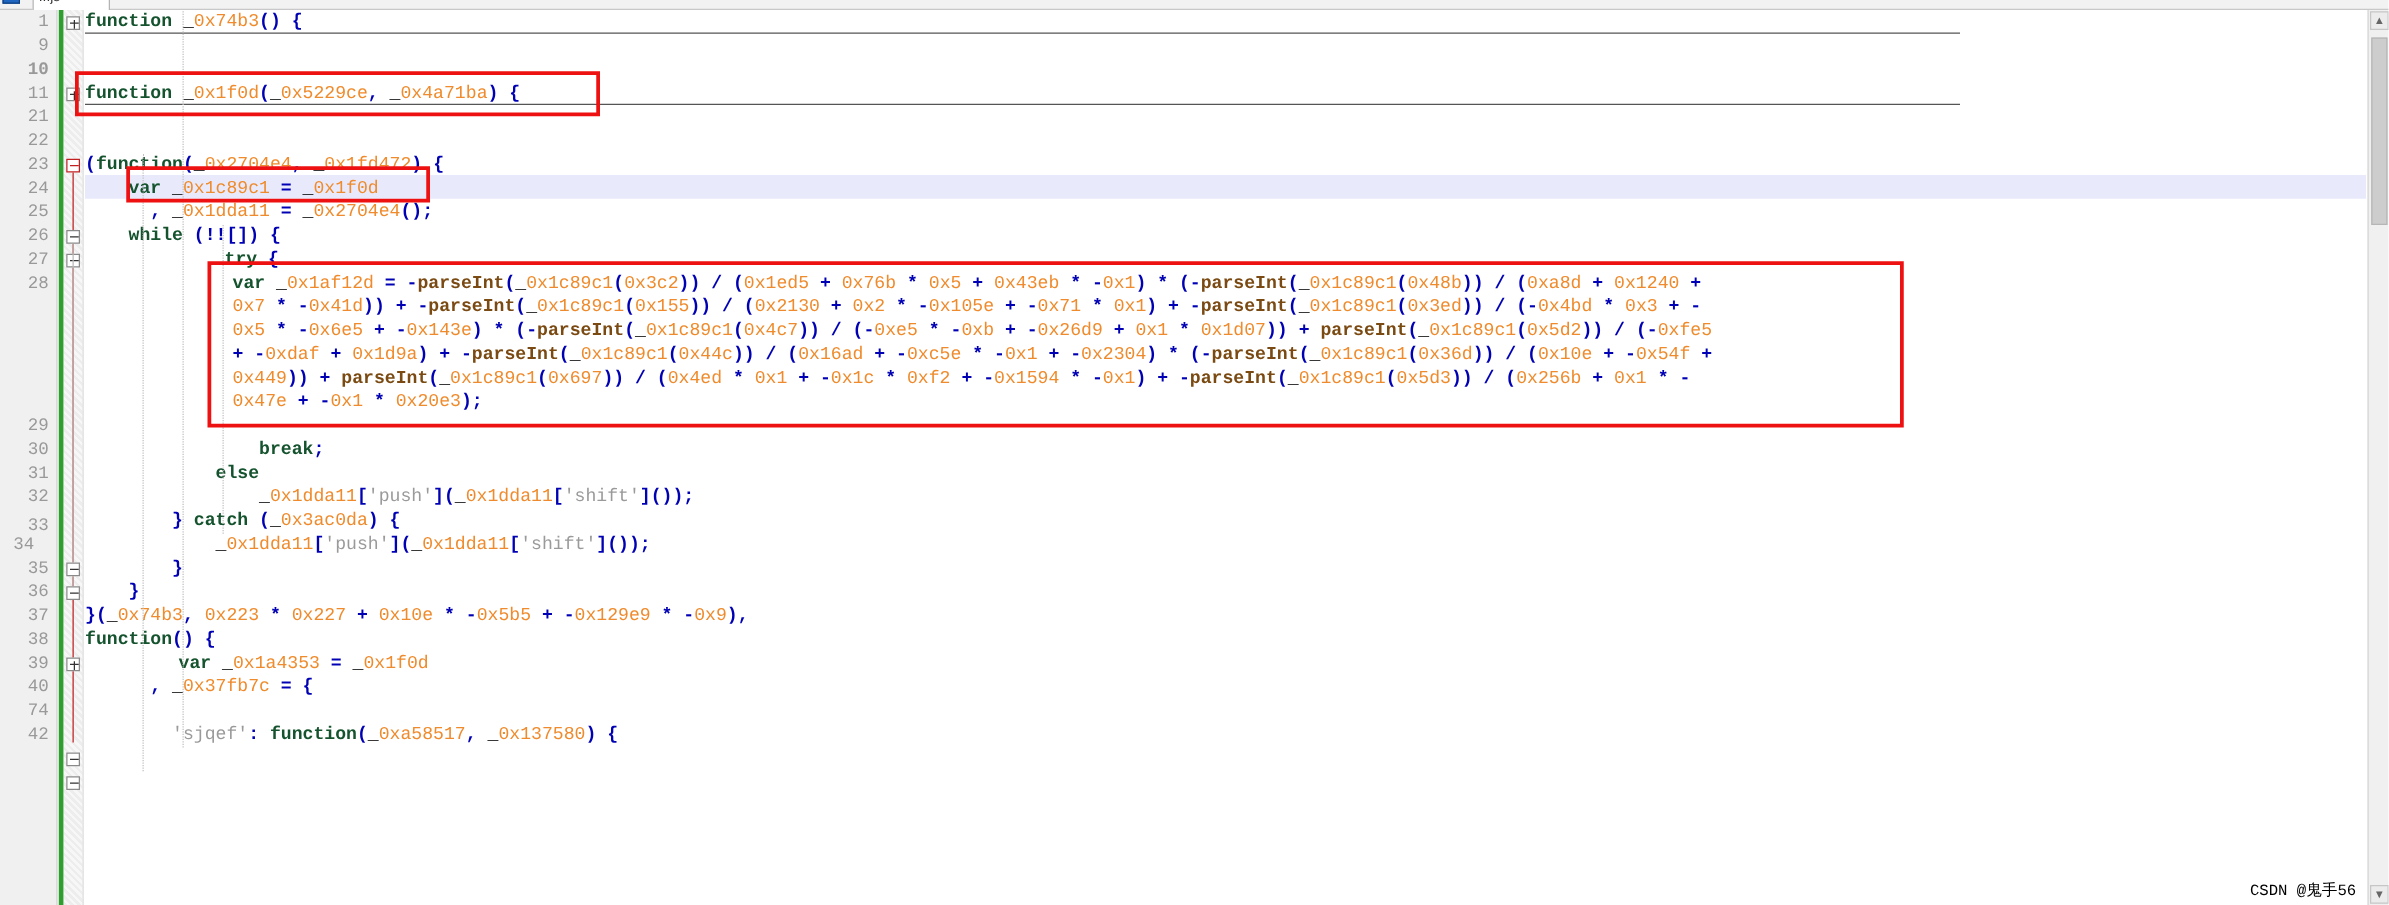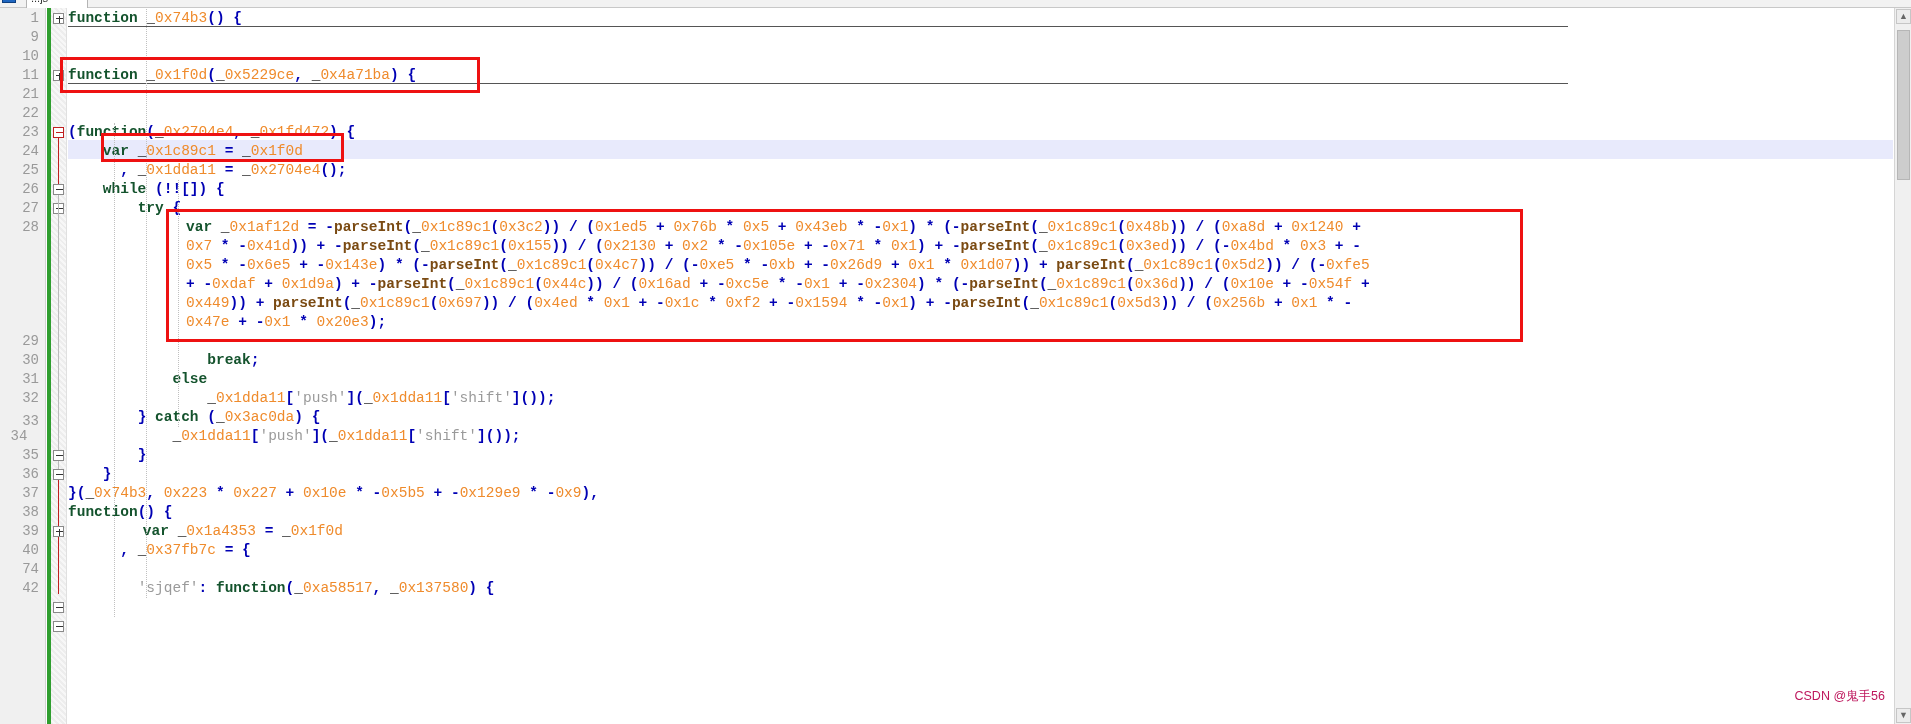--- a/index.html
+++ b/index.html
@@ -127,39 +127,39 @@
     position: absolute; left: 1px; width: 15px; height: 15px;
     background: #ececec; border: 1px solid #c6c6c6; color: #666;
     font-size: 9px; text-align: center; line-height: 13px;
     font-family: "Liberation Sans", sans-serif;
   }
   .arrowbtn.up { top: 1px; }
   .arrowbtn.down { bottom: 1px; }
 
   
   .watermark {
-    position: absolute; right: 26px; bottom: 19px;
-    font-size: 12.5px; color: #be185d;
-    font-family: Liberation Sans, sans-serif;
+    position: absolute; right: 26px; bottom: 3px;
+    font-size: 12.5px; color: #000000;
+    font-family: Liberation Mono, monospace;
   }
 </style>
 </head>
 <body>
 
 <div id="app">
 
   <div class="tabstrip">
     <div class="tabicon"></div>
     <div class="tab">...js</div>
   </div>
 
   <div class="gutter" id="gutter">
       <div class="ln" style="top: 1px;">1</div>
       <div class="ln" style="top: 20px;">9</div>
-      <div class="ln" style="top: 39px;">10</div>
+      <div class="ln" style="top: 39px; font-weight: bold;">10</div>
       <div class="ln" style="top: 58px;">11</div>
       <div class="ln" style="top: 77px;">21</div>
       <div class="ln" style="top: 96px;">22</div>
       <div class="ln" style="top: 115px;">23</div>
       <div class="ln" style="top: 134px;">24</div>
       <div class="ln" style="top: 153px;">25</div>
       <div class="ln" style="top: 172px;">26</div>
       <div class="ln" style="top: 191px;">27</div>
       <div class="ln" style="top: 210px;">28</div>
       <div class="ln" style="top: 324px;">29</div>
@@ -197,21 +197,21 @@
 
   <div class="code" id="codearea">
 
     <div class="hl-row" style="top:132px;"></div>
   <div class="line" style="top: 1px;"><span class="kw">function</span><span class="pln"> </span><span class="ident">_</span><span class="num">0x74b3</span><span class="punc">()</span><span class="pln"> </span><span class="punc">{</span></div>
       <div class="line" style="top: 58px;"><span class="kw">function</span><span class="pln"> </span><span class="ident">_</span><span class="num">0x1f0d</span><span class="punc">(</span><span class="ident">_</span><span class="num">0x5229ce</span><span class="punc">,</span><span class="pln"> </span><span class="ident">_</span><span class="num">0x4a71ba</span><span class="punc">)</span><span class="pln"> </span><span class="punc">{</span></div>
       <div class="line" style="top: 115px;"><span class="punc">(</span><span class="kw">function</span><span class="punc">(</span><span class="ident">_</span><span class="num">0x2704e4</span><span class="punc">,</span><span class="pln"> </span><span class="ident">_</span><span class="num">0x1fd472</span><span class="punc">)</span><span class="pln"> </span><span class="punc">{</span></div>
       <div class="line" style="top: 134px;"><span class="pln">    </span><span class="kw">var</span><span class="pln"> </span><span class="ident">_</span><span class="num">0x1c89c1</span><span class="pln"> </span><span class="punc">=</span><span class="pln"> </span><span class="ident">_</span><span class="num">0x1f0d</span></div>
       <div class="line" style="top: 153px;"><span class="pln">      </span><span class="punc">,</span><span class="pln"> </span><span class="ident">_</span><span class="num">0x1dda11</span><span class="pln"> </span><span class="punc">=</span><span class="pln"> </span><span class="ident">_</span><span class="num">0x2704e4</span><span class="punc">();</span></div>
       <div class="line" style="top: 172px;"><span class="pln">    </span><span class="kw">while</span><span class="pln"> </span><span class="punc">(!![])</span><span class="pln"> </span><span class="punc">{</span></div>
-      <div class="line" style="top: 191px;"><span class="pln">        </span><span class="kw">try</span><span class="pln"> </span><span class="punc">{</span></div>
+      <div class="line" style="top: 191px; margin-left: 42px;"><span class="pln">        </span><span class="kw">try</span><span class="pln"> </span><span class="punc">{</span></div>
       <div class="line" style="top: 210px; left: 118px;"><span class="kw">var</span><span class="pln"> </span><span class="ident">_</span><span class="num">0x1af12d</span><span class="pln"> </span><span class="punc">=</span><span class="pln"> </span><span class="punc">-</span><span class="bi">parseInt</span><span class="punc">(</span><span class="ident">_</span><span class="num">0x1c89c1</span><span class="punc">(</span><span class="num">0x3c2</span><span class="punc">))</span><span class="pln"> </span><span class="punc">/</span><span class="pln"> </span><span class="punc">(</span><span class="num">0x1ed5</span><span class="pln"> </span><span class="punc">+</span><span class="pln"> </span><span class="num">0x76b</span><span class="pln"> </span><span class="punc">*</span><span class="pln"> </span><span class="num">0x5</span><span class="pln"> </span><span class="punc">+</span><span class="pln"> </span><span class="num">0x43eb</span><span class="pln"> </span><span class="punc">*</span><span class="pln"> </span><span class="punc">-</span><span class="num">0x1</span><span class="punc">)</span><span class="pln"> </span><span class="punc">*</span><span class="pln"> </span><span class="punc">(-</span><span class="bi">parseInt</span><span class="punc">(</span><span class="ident">_</span><span class="num">0x1c89c1</span><span class="punc">(</span><span class="num">0x48b</span><span class="punc">))</span><span class="pln"> </span><span class="punc">/</span><span class="pln"> </span><span class="punc">(</span><span class="num">0xa8d</span><span class="pln"> </span><span class="punc">+</span><span class="pln"> </span><span class="num">0x1240</span><span class="pln"> </span><span class="punc">+</span></div>
       <div class="line" style="top: 229px; left: 118px;"><span class="num">0x7</span><span class="pln"> </span><span class="punc">*</span><span class="pln"> </span><span class="punc">-</span><span class="num">0x41d</span><span class="punc">))</span><span class="pln"> </span><span class="punc">+</span><span class="pln"> </span><span class="punc">-</span><span class="bi">parseInt</span><span class="punc">(</span><span class="ident">_</span><span class="num">0x1c89c1</span><span class="punc">(</span><span class="num">0x155</span><span class="punc">))</span><span class="pln"> </span><span class="punc">/</span><span class="pln"> </span><span class="punc">(</span><span class="num">0x2130</span><span class="pln"> </span><span class="punc">+</span><span class="pln"> </span><span class="num">0x2</span><span class="pln"> </span><span class="punc">*</span><span class="pln"> </span><span class="punc">-</span><span class="num">0x105e</span><span class="pln"> </span><span class="punc">+</span><span class="pln"> </span><span class="punc">-</span><span class="num">0x71</span><span class="pln"> </span><span class="punc">*</span><span class="pln"> </span><span class="num">0x1</span><span class="punc">)</span><span class="pln"> </span><span class="punc">+</span><span class="pln"> </span><span class="punc">-</span><span class="bi">parseInt</span><span class="punc">(</span><span class="ident">_</span><span class="num">0x1c89c1</span><span class="punc">(</span><span class="num">0x3ed</span><span class="punc">))</span><span class="pln"> </span><span class="punc">/</span><span class="pln"> </span><span class="punc">(-</span><span class="num">0x4bd</span><span class="pln"> </span><span class="punc">*</span><span class="pln"> </span><span class="num">0x3</span><span class="pln"> </span><span class="punc">+</span><span class="pln"> </span><span class="punc">-</span></div>
       <div class="line" style="top: 248px; left: 118px;"><span class="num">0x5</span><span class="pln"> </span><span class="punc">*</span><span class="pln"> </span><span class="punc">-</span><span class="num">0x6e5</span><span class="pln"> </span><span class="punc">+</span><span class="pln"> </span><span class="punc">-</span><span class="num">0x143e</span><span class="punc">)</span><span class="pln"> </span><span class="punc">*</span><span class="pln"> </span><span class="punc">(-</span><span class="bi">parseInt</span><span class="punc">(</span><span class="ident">_</span><span class="num">0x1c89c1</span><span class="punc">(</span><span class="num">0x4c7</span><span class="punc">))</span><span class="pln"> </span><span class="punc">/</span><span class="pln"> </span><span class="punc">(-</span><span class="num">0xe5</span><span class="pln"> </span><span class="punc">*</span><span class="pln"> </span><span class="punc">-</span><span class="num">0xb</span><span class="pln"> </span><span class="punc">+</span><span class="pln"> </span><span class="punc">-</span><span class="num">0x26d9</span><span class="pln"> </span><span class="punc">+</span><span class="pln"> </span><span class="num">0x1</span><span class="pln"> </span><span class="punc">*</span><span class="pln"> </span><span class="num">0x1d07</span><span class="punc">))</span><span class="pln"> </span><span class="punc">+</span><span class="pln"> </span><span class="bi">parseInt</span><span class="punc">(</span><span class="ident">_</span><span class="num">0x1c89c1</span><span class="punc">(</span><span class="num">0x5d2</span><span class="punc">))</span><span class="pln"> </span><span class="punc">/</span><span class="pln"> </span><span class="punc">(-</span><span class="num">0xfe5</span></div>
       <div class="line" style="top: 267px; left: 118px;"><span class="punc">+</span><span class="pln"> </span><span class="punc">-</span><span class="num">0xdaf</span><span class="pln"> </span><span class="punc">+</span><span class="pln"> </span><span class="num">0x1d9a</span><span class="punc">)</span><span class="pln"> </span><span class="punc">+</span><span class="pln"> </span><span class="punc">-</span><span class="bi">parseInt</span><span class="punc">(</span><span class="ident">_</span><span class="num">0x1c89c1</span><span class="punc">(</span><span class="num">0x44c</span><span class="punc">))</span><span class="pln"> </span><span class="punc">/</span><span class="pln"> </span><span class="punc">(</span><span class="num">0x16ad</span><span class="pln"> </span><span class="punc">+</span><span class="pln"> </span><span class="punc">-</span><span class="num">0xc5e</span><span class="pln"> </span><span class="punc">*</span><span class="pln"> </span><span class="punc">-</span><span class="num">0x1</span><span class="pln"> </span><span class="punc">+</span><span class="pln"> </span><span class="punc">-</span><span class="num">0x2304</span><span class="punc">)</span><span class="pln"> </span><span class="punc">*</span><span class="pln"> </span><span class="punc">(-</span><span class="bi">parseInt</span><span class="punc">(</span><span class="ident">_</span><span class="num">0x1c89c1</span><span class="punc">(</span><span class="num">0x36d</span><span class="punc">))</span><span class="pln"> </span><span class="punc">/</span><span class="pln"> </span><span class="punc">(</span><span class="num">0x10e</span><span class="pln"> </span><span class="punc">+</span><span class="pln"> </span><span class="punc">-</span><span class="num">0x54f</span><span class="pln"> </span><span class="punc">+</span></div>
       <div class="line" style="top: 286px; left: 118px;"><span class="num">0x449</span><span class="punc">))</span><span class="pln"> </span><span class="punc">+</span><span class="pln"> </span><span class="bi">parseInt</span><span class="punc">(</span><span class="ident">_</span><span class="num">0x1c89c1</span><span class="punc">(</span><span class="num">0x697</span><span class="punc">))</span><span class="pln"> </span><span class="punc">/</span><span class="pln"> </span><span class="punc">(</span><span class="num">0x4ed</span><span class="pln"> </span><span class="punc">*</span><span class="pln"> </span><span class="num">0x1</span><span class="pln"> </span><span class="punc">+</span><span class="pln"> </span><span class="punc">-</span><span class="num">0x1c</span><span class="pln"> </span><span class="punc">*</span><span class="pln"> </span><span class="num">0xf2</span><span class="pln"> </span><span class="punc">+</span><span class="pln"> </span><span class="punc">-</span><span class="num">0x1594</span><span class="pln"> </span><span class="punc">*</span><span class="pln"> </span><span class="punc">-</span><span class="num">0x1</span><span class="punc">)</span><span class="pln"> </span><span class="punc">+</span><span class="pln"> </span><span class="punc">-</span><span class="bi">parseInt</span><span class="punc">(</span><span class="ident">_</span><span class="num">0x1c89c1</span><span class="punc">(</span><span class="num">0x5d3</span><span class="punc">))</span><span class="pln"> </span><span class="punc">/</span><span class="pln"> </span><span class="punc">(</span><span class="num">0x256b</span><span class="pln"> </span><span class="punc">+</span><span class="pln"> </span><span class="num">0x1</span><span class="pln"> </span><span class="punc">*</span><span class="pln"> </span><span class="punc">-</span></div>
       <div class="line" style="top: 305px; left: 118px;"><span class="num">0x47e</span><span class="pln"> </span><span class="punc">+</span><span class="pln"> </span><span class="punc">-</span><span class="num">0x1</span><span class="pln"> </span><span class="punc">*</span><span class="pln"> </span><span class="num">0x20e3</span><span class="punc">);</span></div>
       <div class="line" style="top: 343px;"><span class="pln">                </span><span class="kw">break</span><span class="punc">;</span></div>
       <div class="line" style="top: 362px;"><span class="pln">            </span><span class="kw">else</span></div>
       <div class="line" style="top: 381px;"><span class="pln">                </span><span class="ident">_</span><span class="num">0x1dda11</span><span class="punc">[</span><span class="str">'push'</span><span class="punc">](</span><span class="ident">_</span><span class="num">0x1dda11</span><span class="punc">[</span><span class="str">'shift'</span><span class="punc">]());</span></div>
       <div class="line" style="top: 400px;"><span class="pln">        </span><span class="punc">}</span><span class="pln"> </span><span class="kw">catch</span><span class="pln"> </span><span class="punc">(</span><span class="ident">_</span><span class="num">0x3ac0da</span><span class="punc">)</span><span class="pln"> </span><span class="punc">{</span></div>

